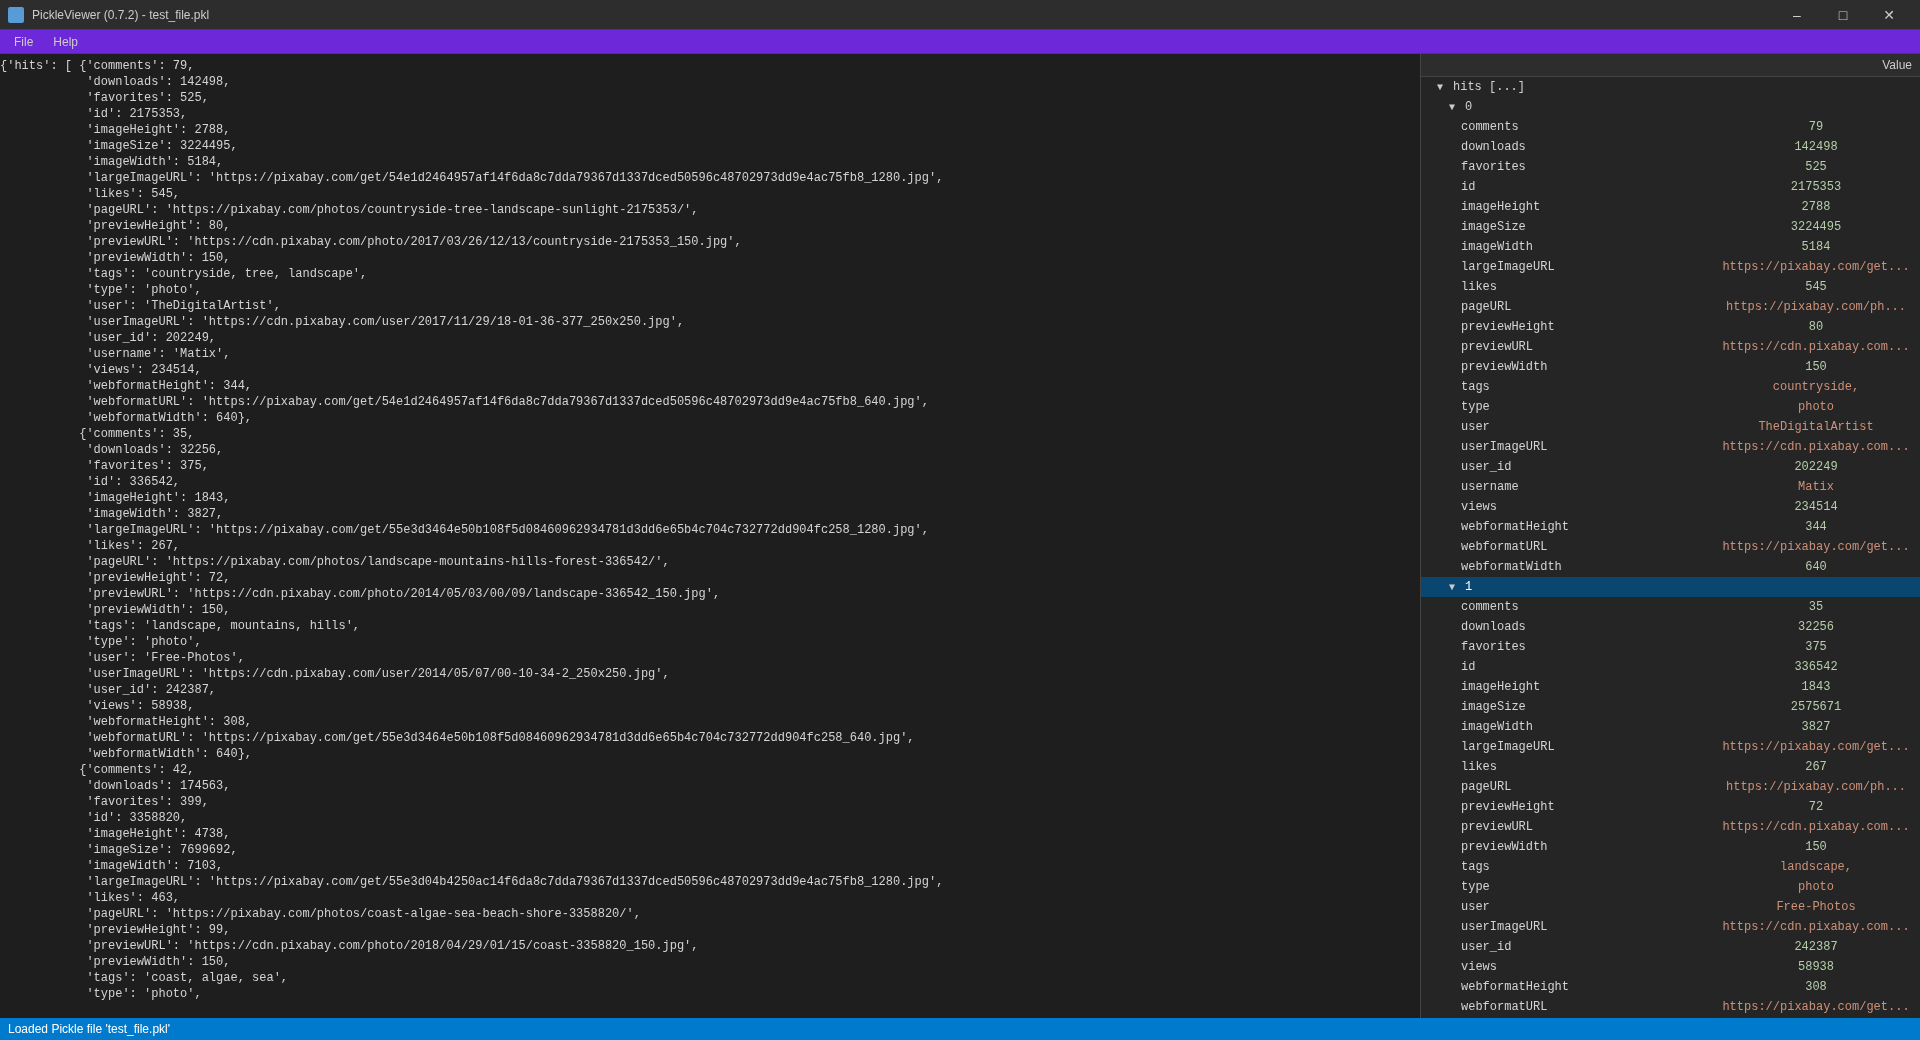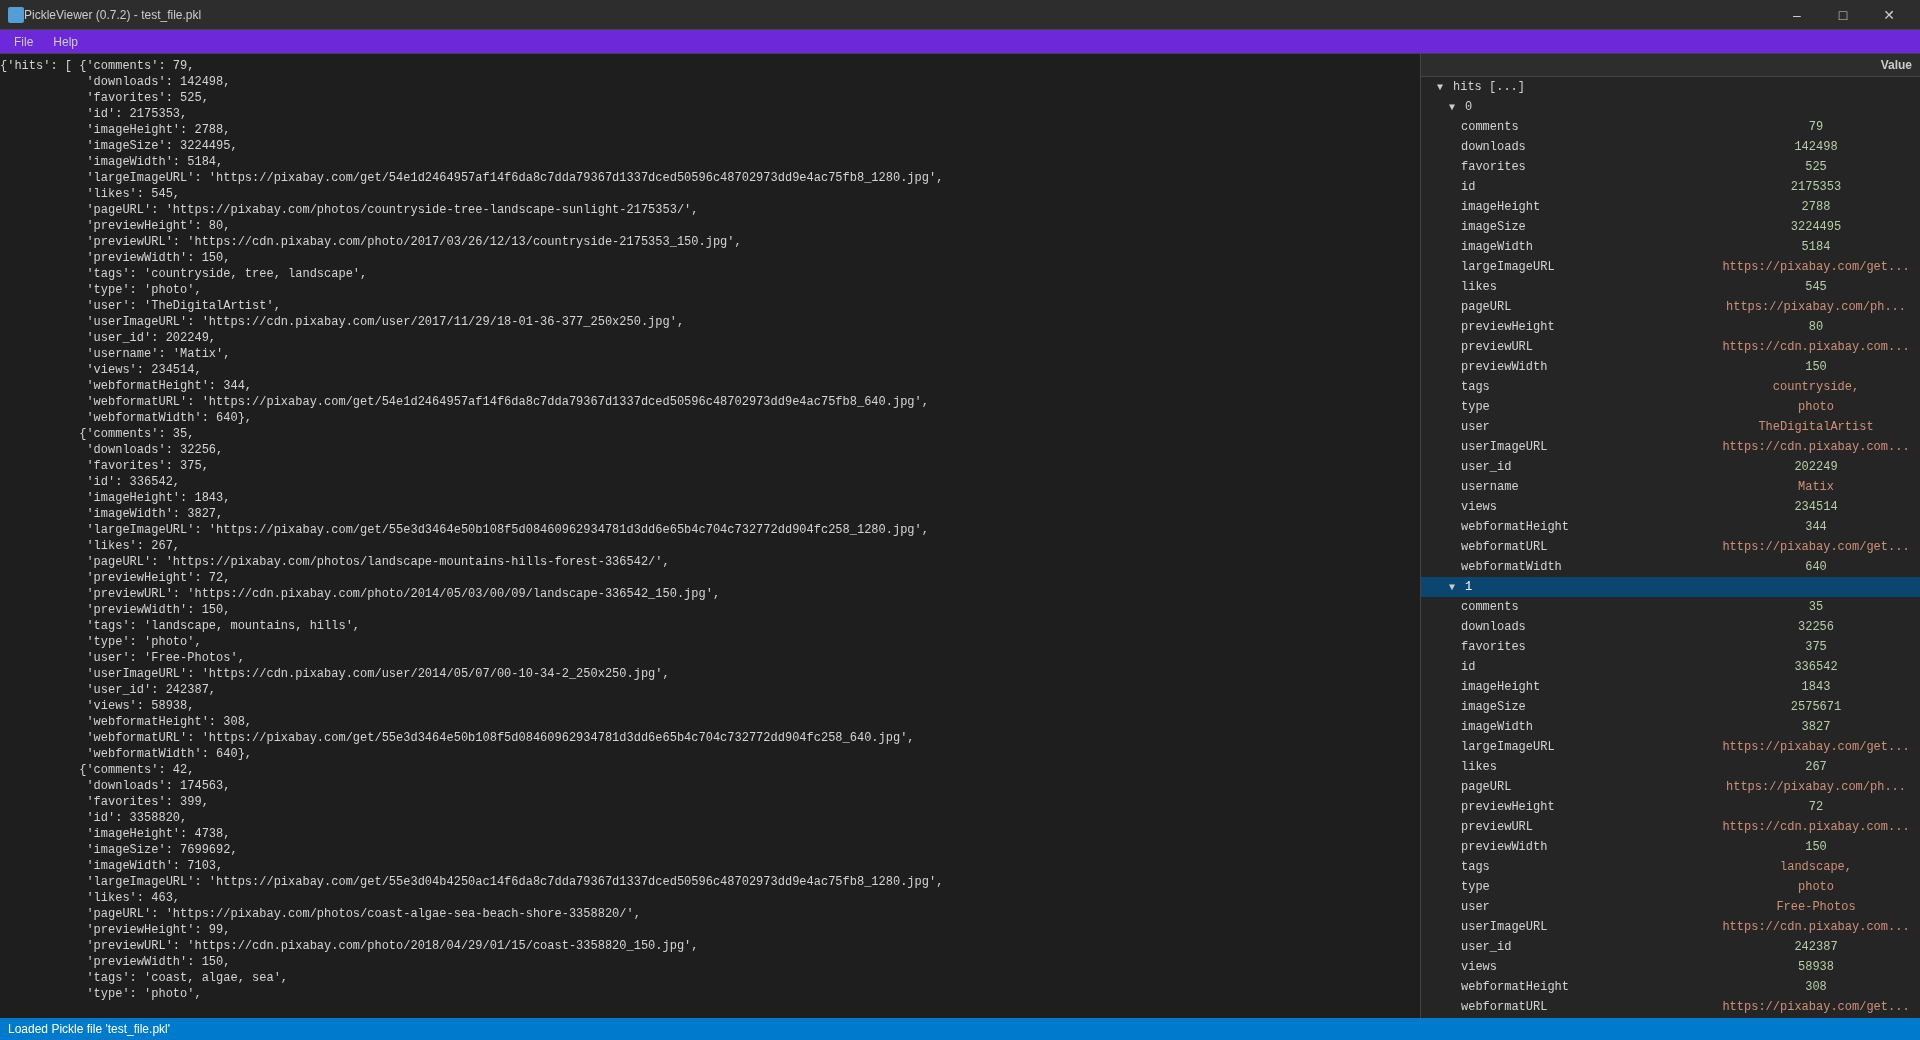--- a/index.html
+++ b/index.html
@@ -22,21 +22,21 @@
       display: flex;
       align-items: center;
       justify-content: space-between;
       padding: 0 8px;
       border-bottom: 1px solid #444;
       flex-shrink: 0;
     }
     #title-bar-left {
       display: flex;
       align-items: center;
-      gap: 0;
+      gap: 8px;
     }
     #app-icon {
       width: 16px;
       height: 16px;
       background: #569cd6;
       border-radius: 2px;
     }
     #title-text {
       color: #cccccc;
       font-size: 12px;
@@ -115,21 +115,21 @@
       background: #252526;
       border-left: 1px solid #444;
       display: flex;
       flex-direction: column;
       overflow: hidden;
       flex-shrink: 0;
     }
     #tree-header {
       background: #2d2d2d;
       padding: 4px 8px;
-      font-weight: bold;
+      font-weight: normal;
       color: #cccccc;
       font-size: 12px;
       text-align: right;
       border-bottom: 1px solid #444;
       flex-shrink: 0;
     }
     #tree-content {
       flex: 1;
       overflow-y: scroll;
     }

